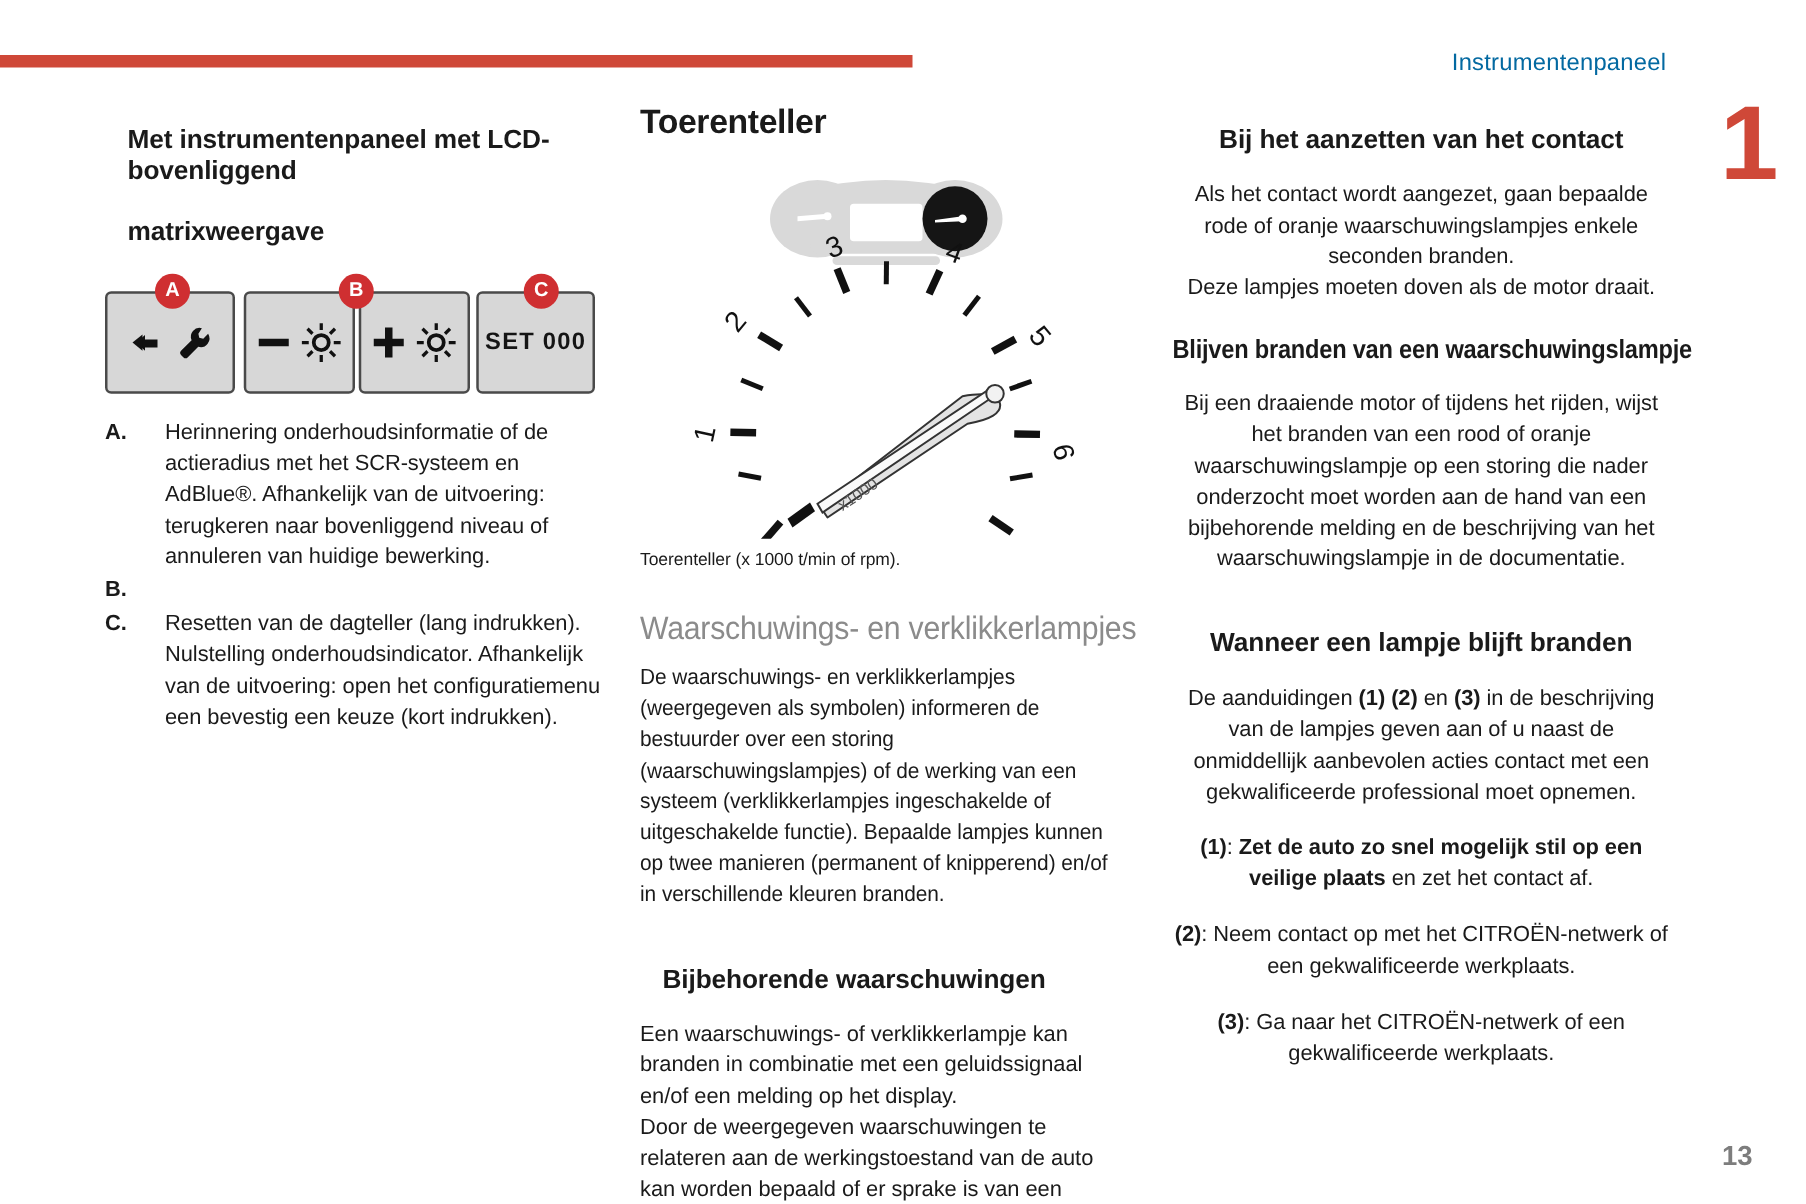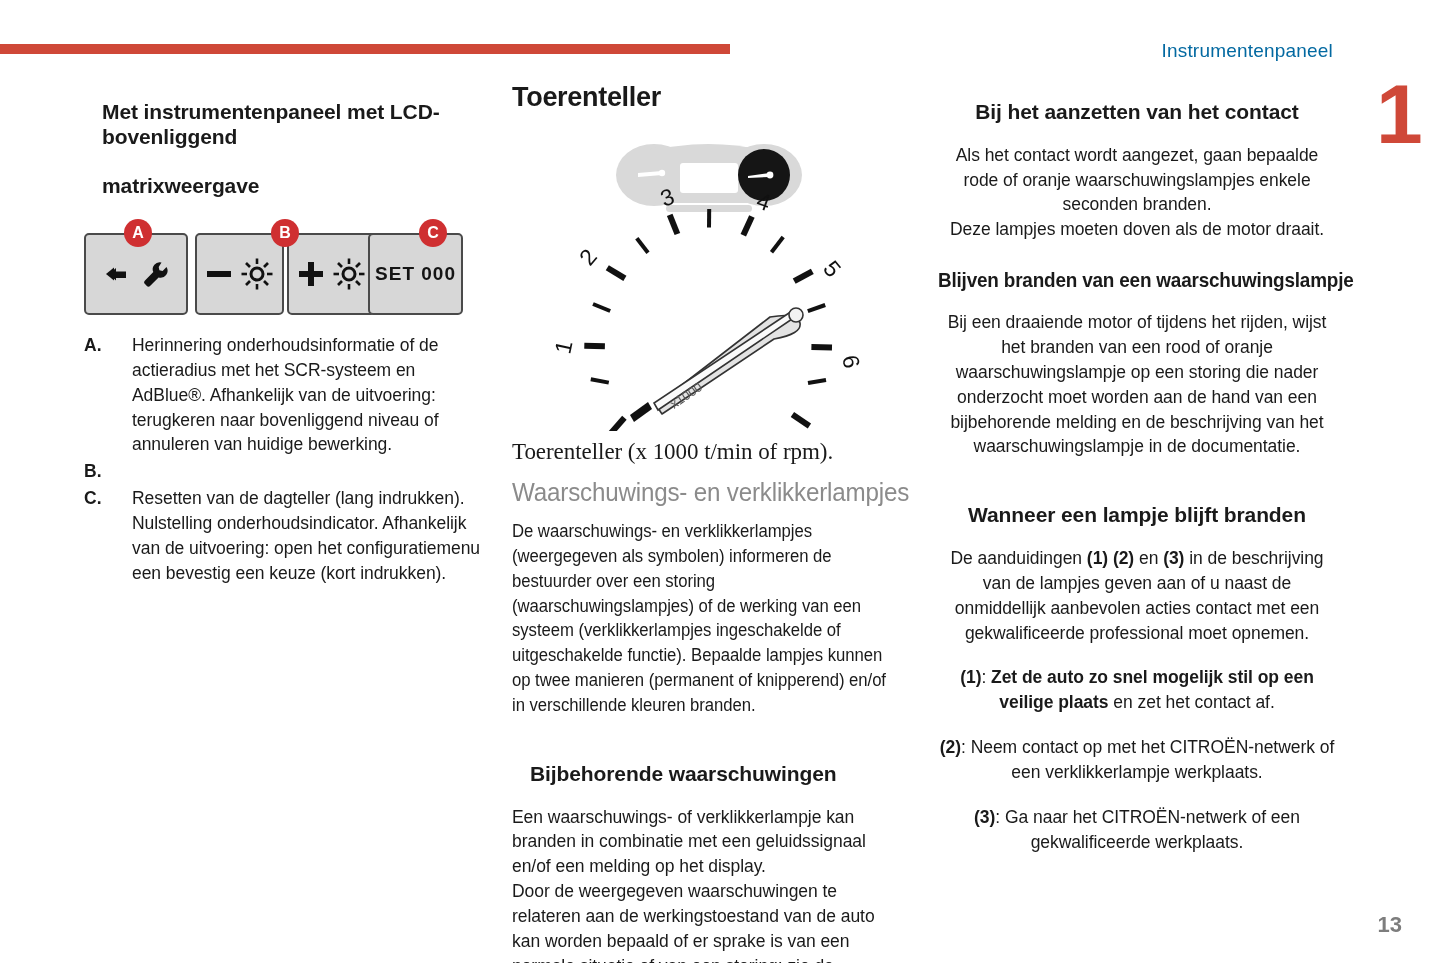--- a/index.html
+++ b/index.html
@@ -127,21 +127,21 @@
     border-radius: 5px;
     box-sizing: border-box;
     display: flex;
     align-items: center;
     justify-content: center;
     gap: 8px;
   }
   .ibtn-a { left: 0;   width: 104px; }
   .ibtn-b1 { left: 111px; width: 89px; }
   .ibtn-b2 { left: 203px; width: 89px; }
-  .ibtn-c { left: 284px; width: 95px; }
+  .ibtn-c { left: 297px; width: 95px; }
   .badge {
     position: absolute;
     width: 28px;
     height: 28px;
     border-radius: 50%;
     background: #cf2f31;
     color: #ffffff;
     font-size: 16px;
     font-weight: bold;
     line-height: 28px;
@@ -181,24 +181,23 @@
   }
 
   
   .figure {
     margin: 0;
     position: relative;
     width: 392px;
     height: 300px;
   }
   .fig-caption {
-    margin: 8px 0 12px 0;
-    font-size: 23px;
+    margin: 8px 0 32px 0;
+    font-size: 14px;
     letter-spacing: -0.05px;
-    font-family: Liberation Serif, serif;
   }
   .spacer-26 { height: 26px; }
 </style>
 </head>
 <body>
 
 <div class="top-rule"></div>
 <div class="header-title">Instrumentenpaneel</div>
 <div class="chapter-tab">1</div>
 <div class="page-number">13</div>
@@ -374,16 +373,16 @@
   <h2 class="cond-bold">Blijven branden van een waarschuwingslampje</h2>
   <p class="body">Bij een draaiende motor of tijdens het rijden, wijst het branden van een rood of oranje waarschuwingslampje op een storing die nader onderzocht moet worden aan de hand van een bijbehorende melding en de beschrijving van het waarschuwingslampje in de documentatie.</p>
 
   <div class="spacer-26"></div>
 
   <h2 class="sec-title">Wanneer een lampje blijft branden</h2>
   <p class="body" style="margin-top:4px"><span>De aanduidingen </span><span class="b">(1) (2)</span><span> en </span><span class="b">(3)</span><span> in de beschrijving van de lampjes geven aan of u naast de onmiddellijk aanbevolen acties contact met een gekwalificeerde professional moet opnemen.</span></p>
 
   <p class="body gap"><span class="b">(1)</span>: <span class="b">Zet de auto zo snel mogelijk stil op een veilige plaats</span><span> en zet het contact af.</span></p>
 
-  <p class="body gap"><span class="b">(2)</span>: <span>Neem contact op met het CITROËN-netwerk of een verklikkerlampje werkplaats.</span></p>
+  <p class="body gap"><span class="b">(2)</span>: <span>Neem contact op met het CITROËN-netwerk of een gekwalificeerde werkplaats.</span></p>
 
   <p class="body gap"><span class="b">(3)</span>: <span>Ga naar het CITROËN-netwerk of een gekwalificeerde werkplaats.</span></p>
 </div>
 
 </body></html>

